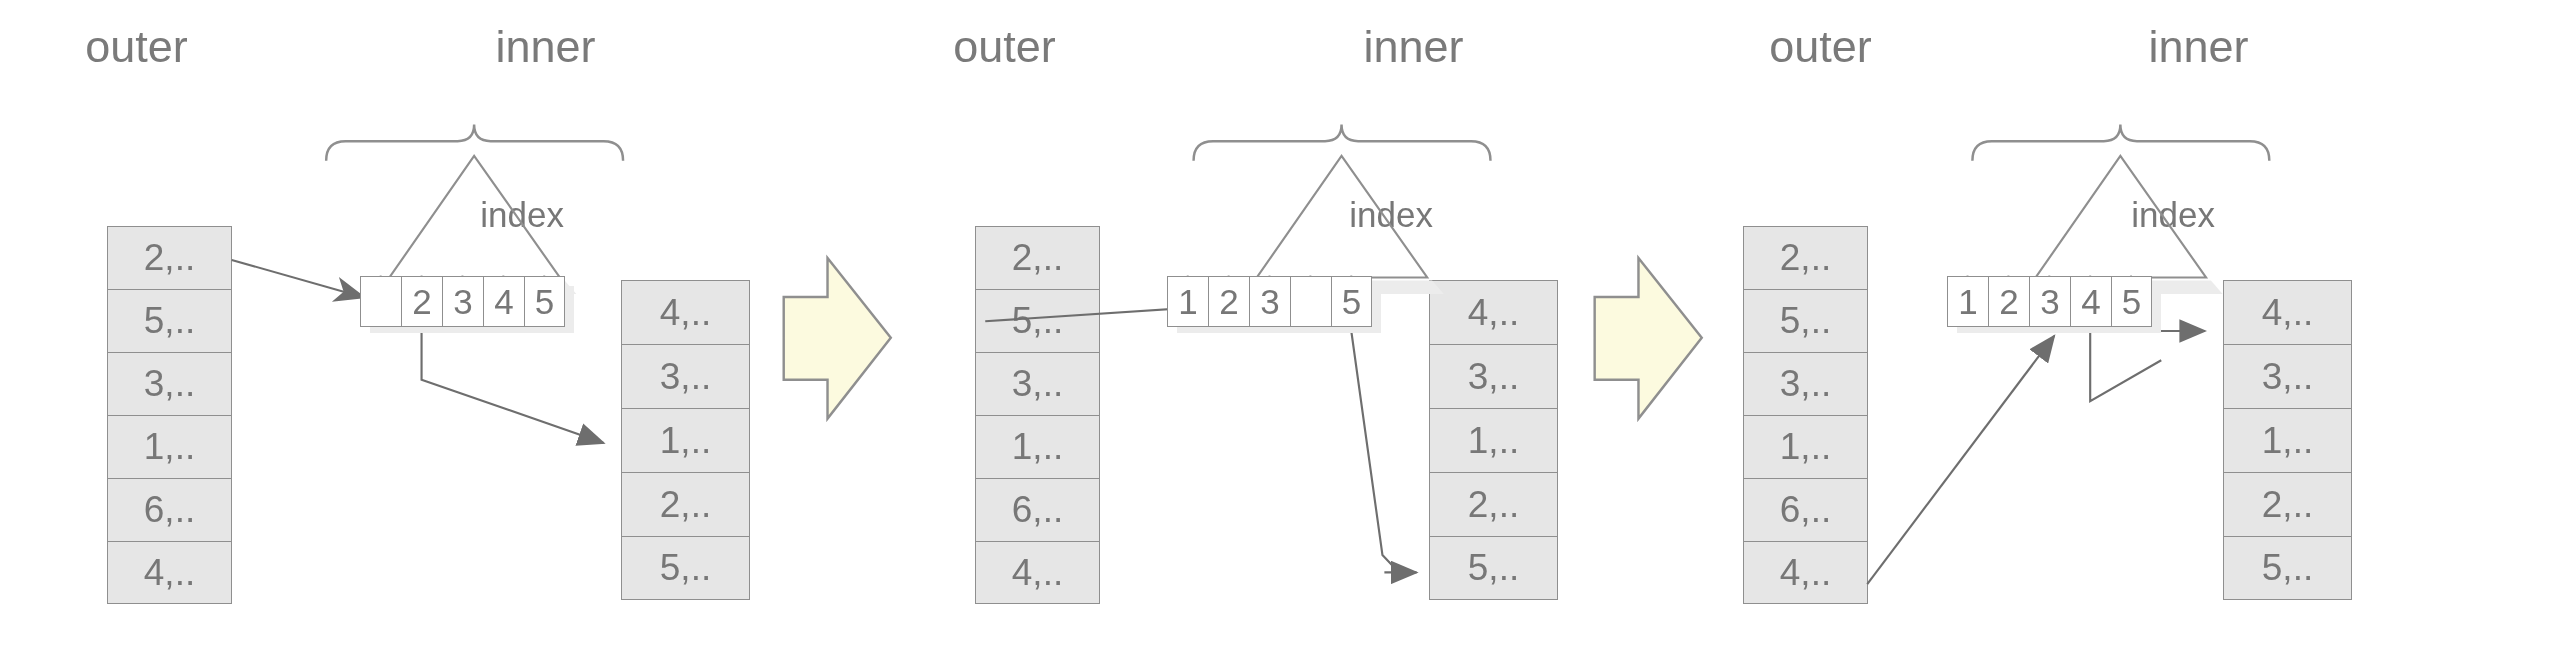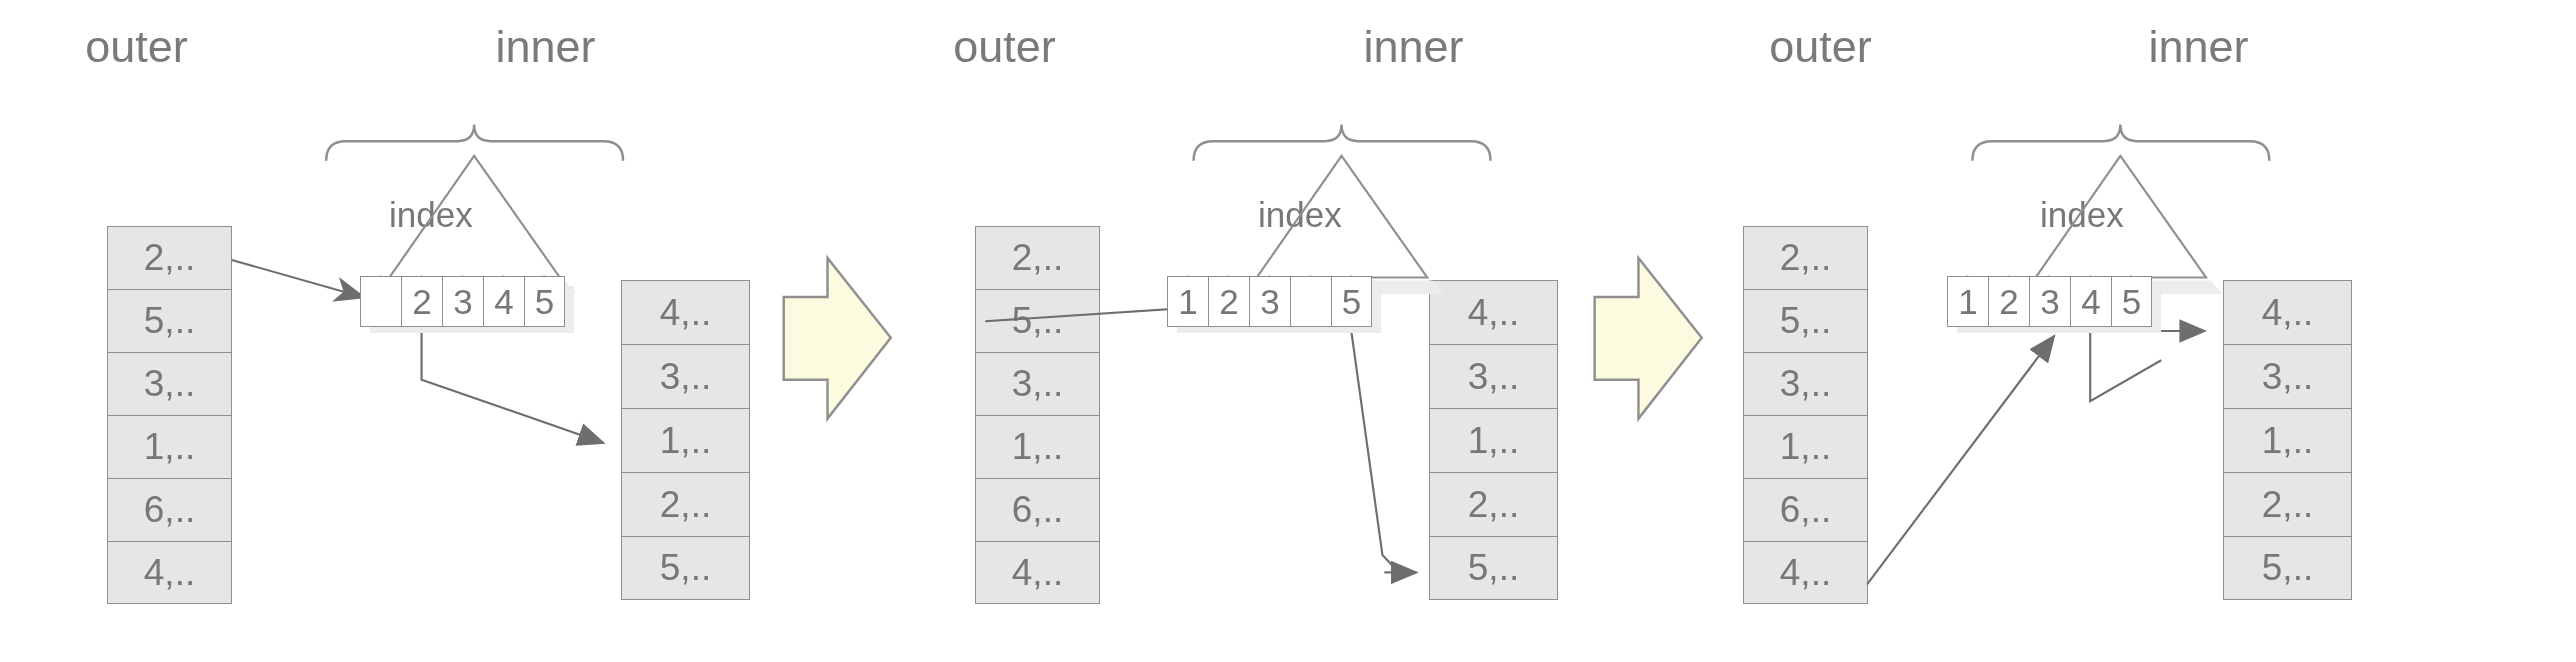--- a/index.html
+++ b/index.html
@@ -34,21 +34,21 @@
     border-right:none;
     font-size:35px;color:#777777;
     display:flex;align-items:center;justify-content:center;
   }
   .icell:last-child{border-right:1.9px solid #8f8f8f;}
   .idxshadow{
     position:absolute;background:#ececec;z-index:1;
   }
   .tri-label{
     position:absolute;font-size:35px;color:#777777;
-    white-space:nowrap;text-align:left;
+    white-space:nowrap;text-align:right;
   }
 </style>
 </head>
 <body>
 
 <div id="stage">
 
   <div class="hdr" style="left:39px;top:24px;width:195px;">outer</div>
   <div class="hdr" style="left:448px;top:24px;width:195px;">inner</div>
 

